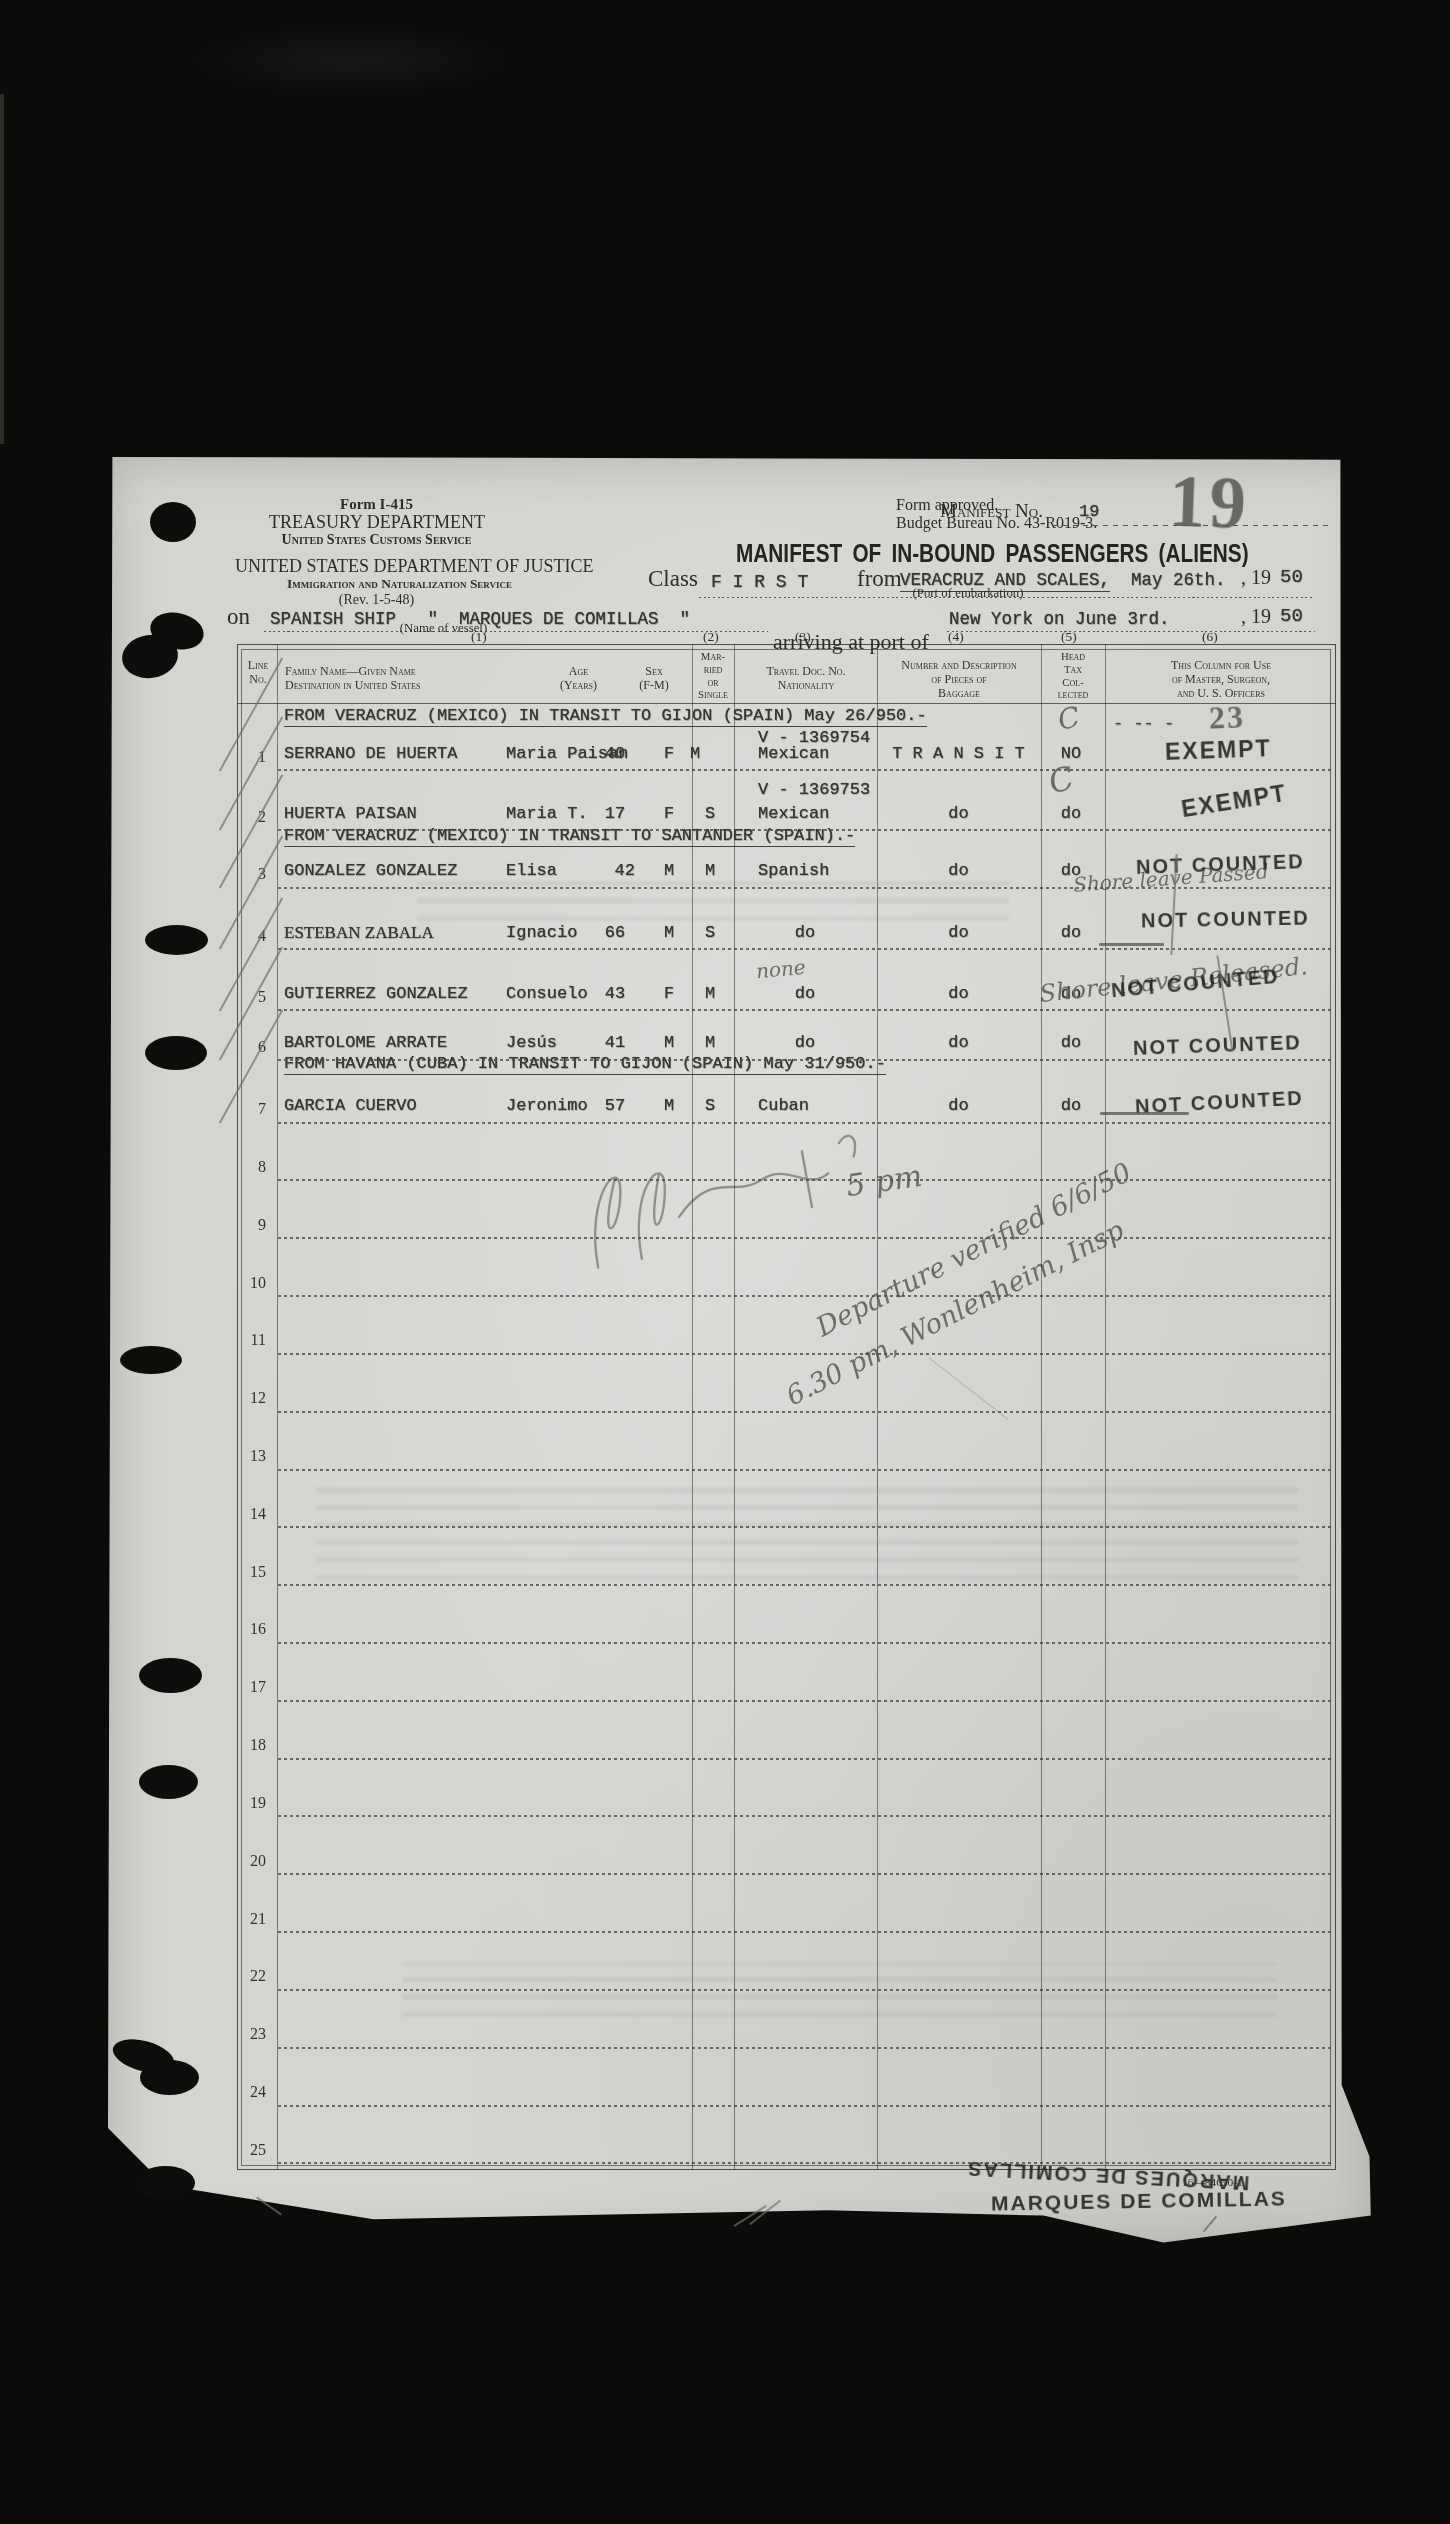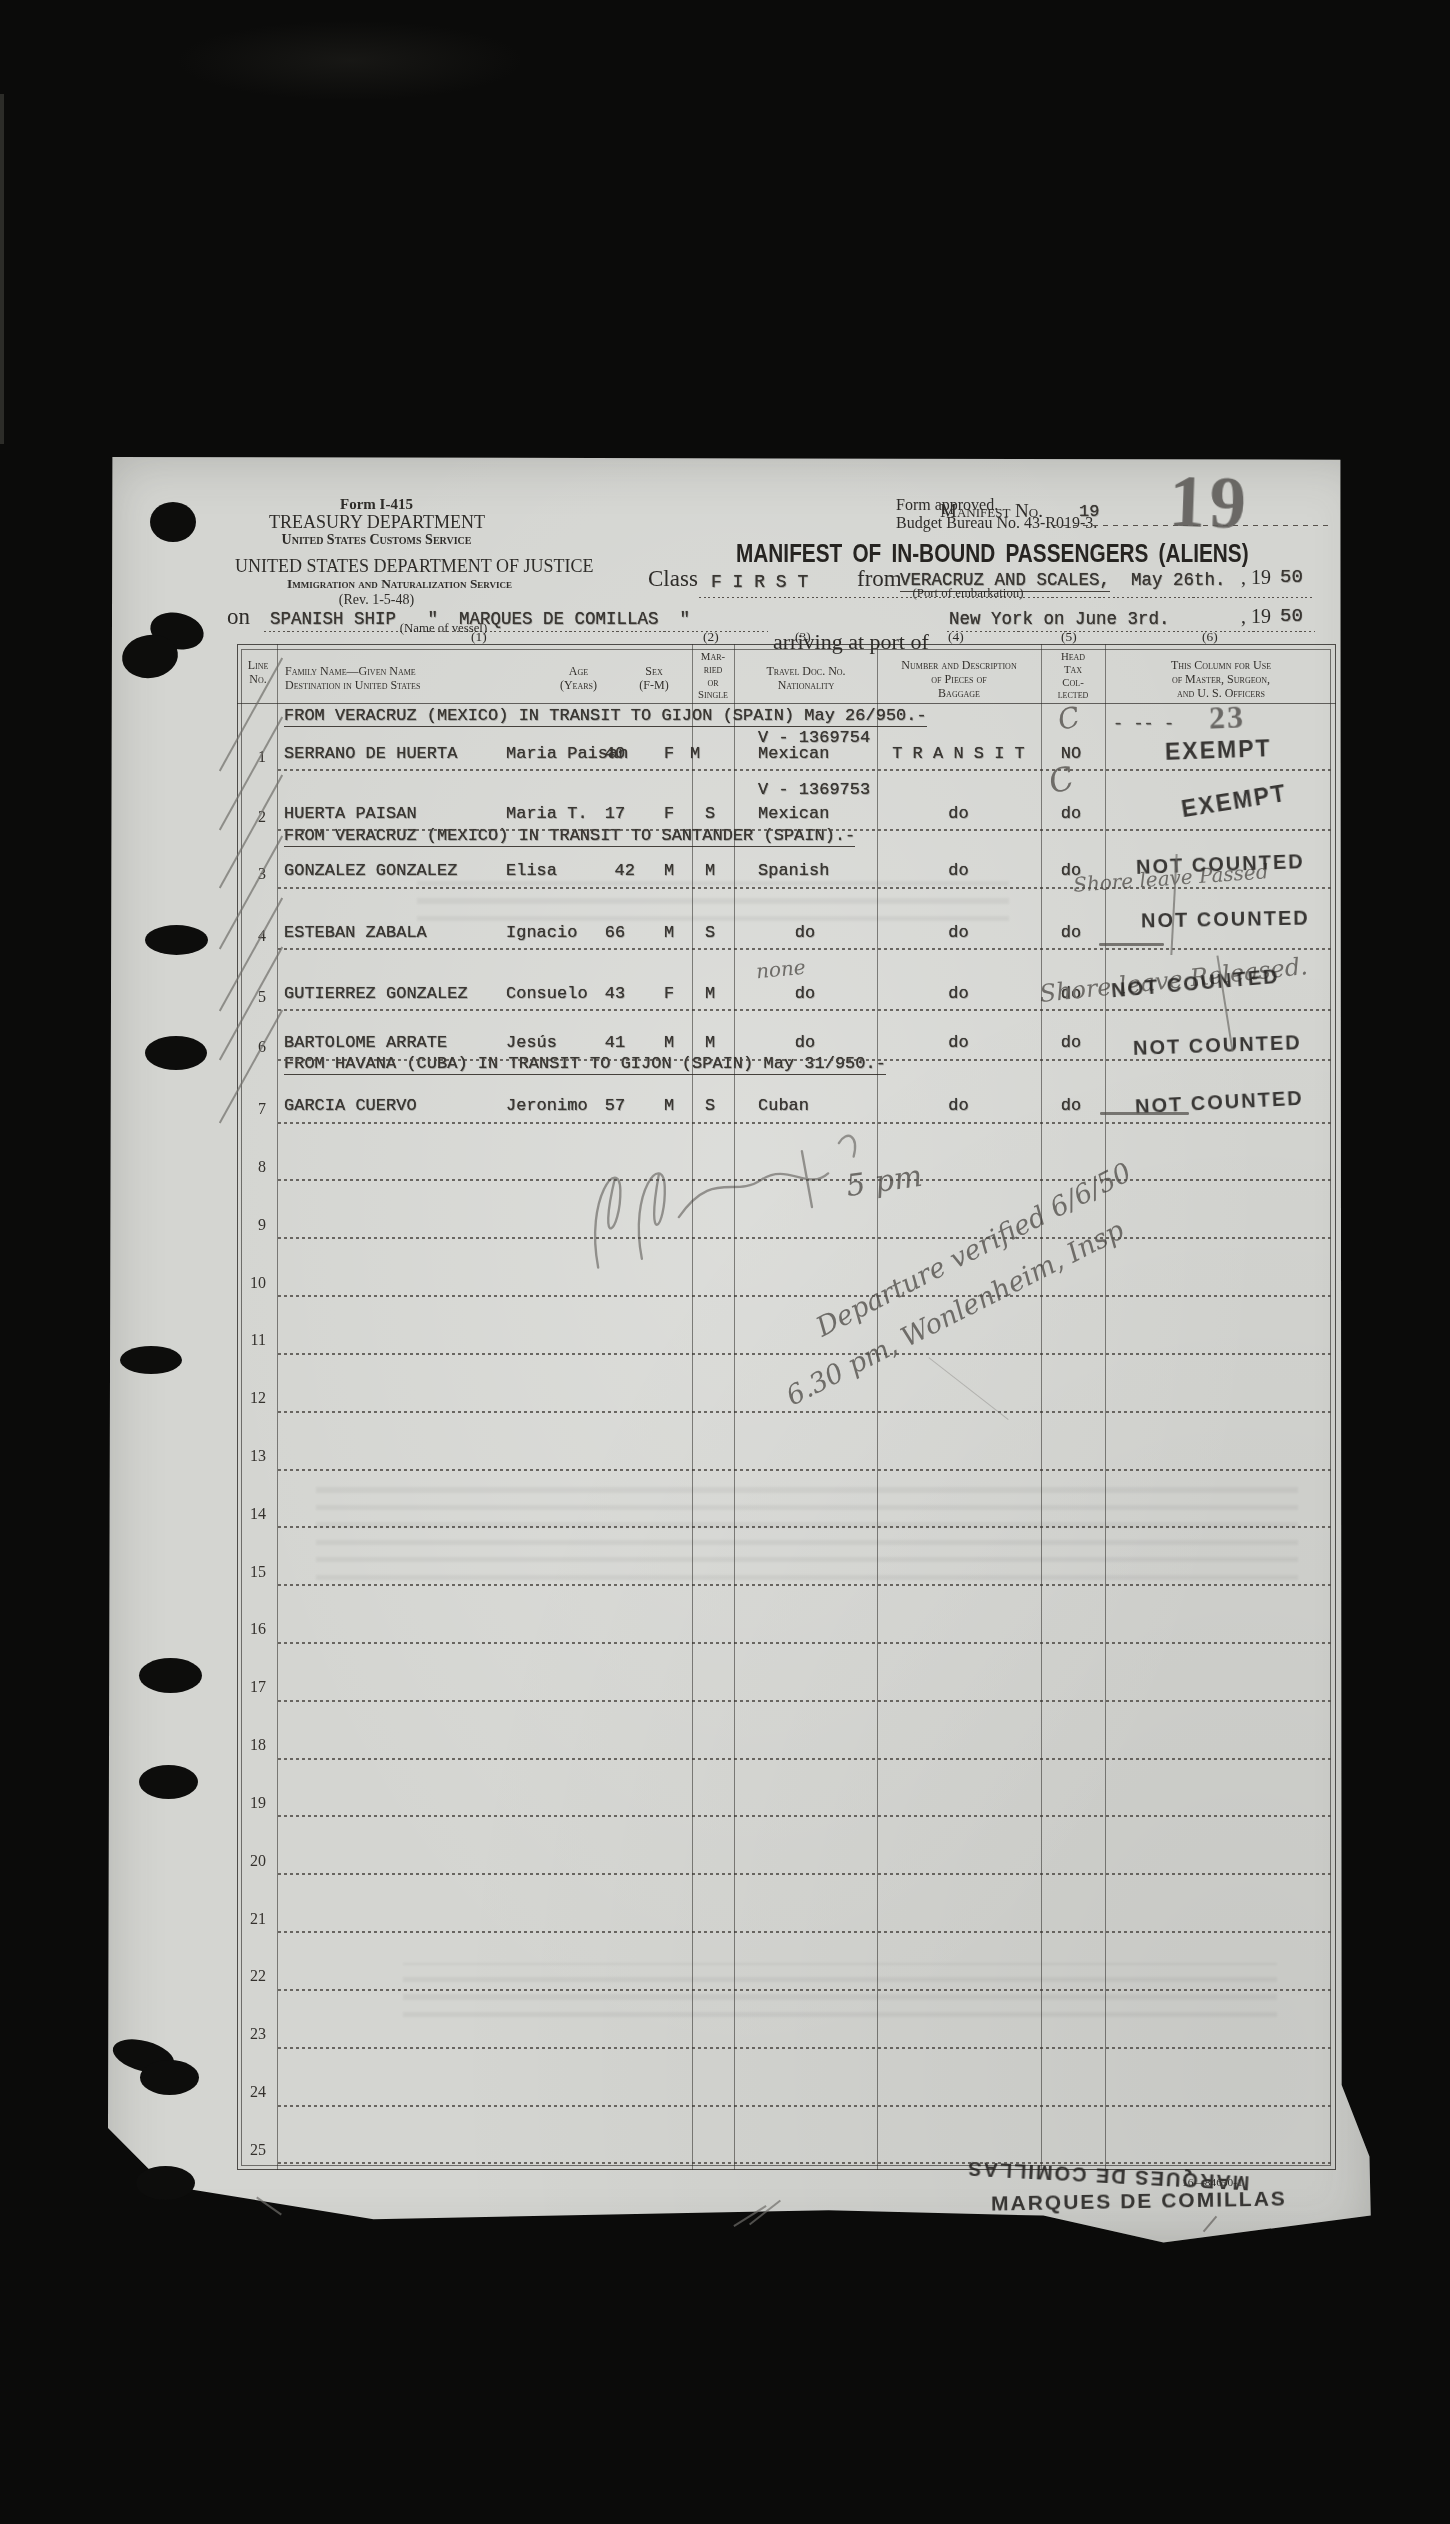--- a/index.html
+++ b/index.html
@@ -158,21 +158,21 @@
 
 <span class="t" style="left:284px;top:861px;">GONZALEZ GONZALEZ</span>
 <span class="t" style="left:506px;top:861px;">Elisa</span>
 <span class="t" style="left:595px;top:861px;width:40px;text-align:right;">42</span>
 <span class="t" style="left:654px;top:861px;width:30px;text-align:center;">M</span>
 <span class="t" style="left:695px;top:861px;width:30px;text-align:center;">M</span>
 <span class="t" style="left:758px;top:861px;">Spanish</span>
 <span class="t" style="left:878px;top:861px;width:161px;text-align:center;">do</span>
 <span class="t" style="left:1044px;top:861px;width:54px;text-align:center;">do</span>
 
-<span class="t" style="left:284px;top:923px;">ESTEBAN ZABALA</span>
+<span class="t" style="left:284px;top:923px;font-family:Liberation Serif, serif;">ESTEBAN ZABALA</span>
 <span class="t" style="left:506px;top:923px;">Ignacio</span>
 <span class="t" style="left:595px;top:923px;width:40px;text-align:center;">66</span>
 <span class="t" style="left:654px;top:923px;width:30px;text-align:center;">M</span>
 <span class="t" style="left:695px;top:923px;width:30px;text-align:center;">S</span>
 <span class="t" style="left:758px;top:923px;width:94px;text-align:center;">do</span>
 <span class="t" style="left:878px;top:923px;width:161px;text-align:center;">do</span>
 <span class="t" style="left:1044px;top:923px;width:54px;text-align:center;">do</span>
 
 <span class="t" style="left:284px;top:984px;">GUTIERREZ GONZALEZ</span>
 <span class="t" style="left:506px;top:984px;">Consuelo</span>

